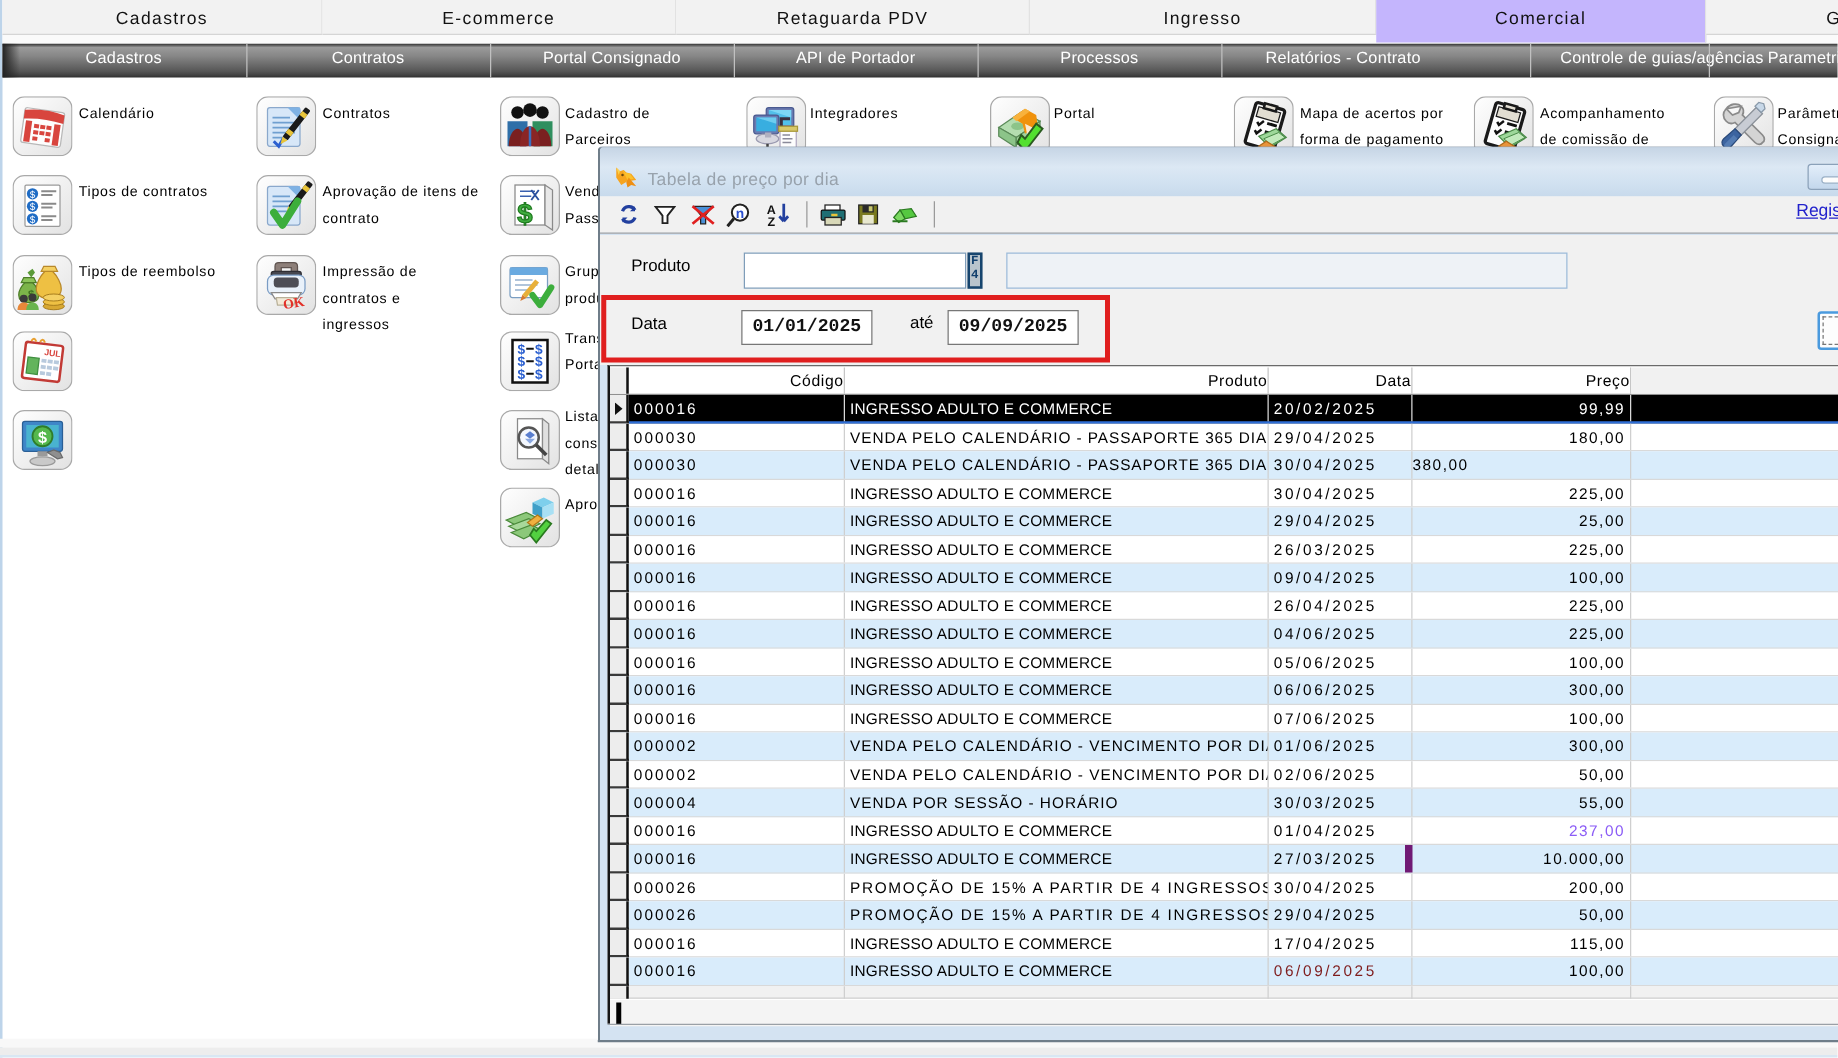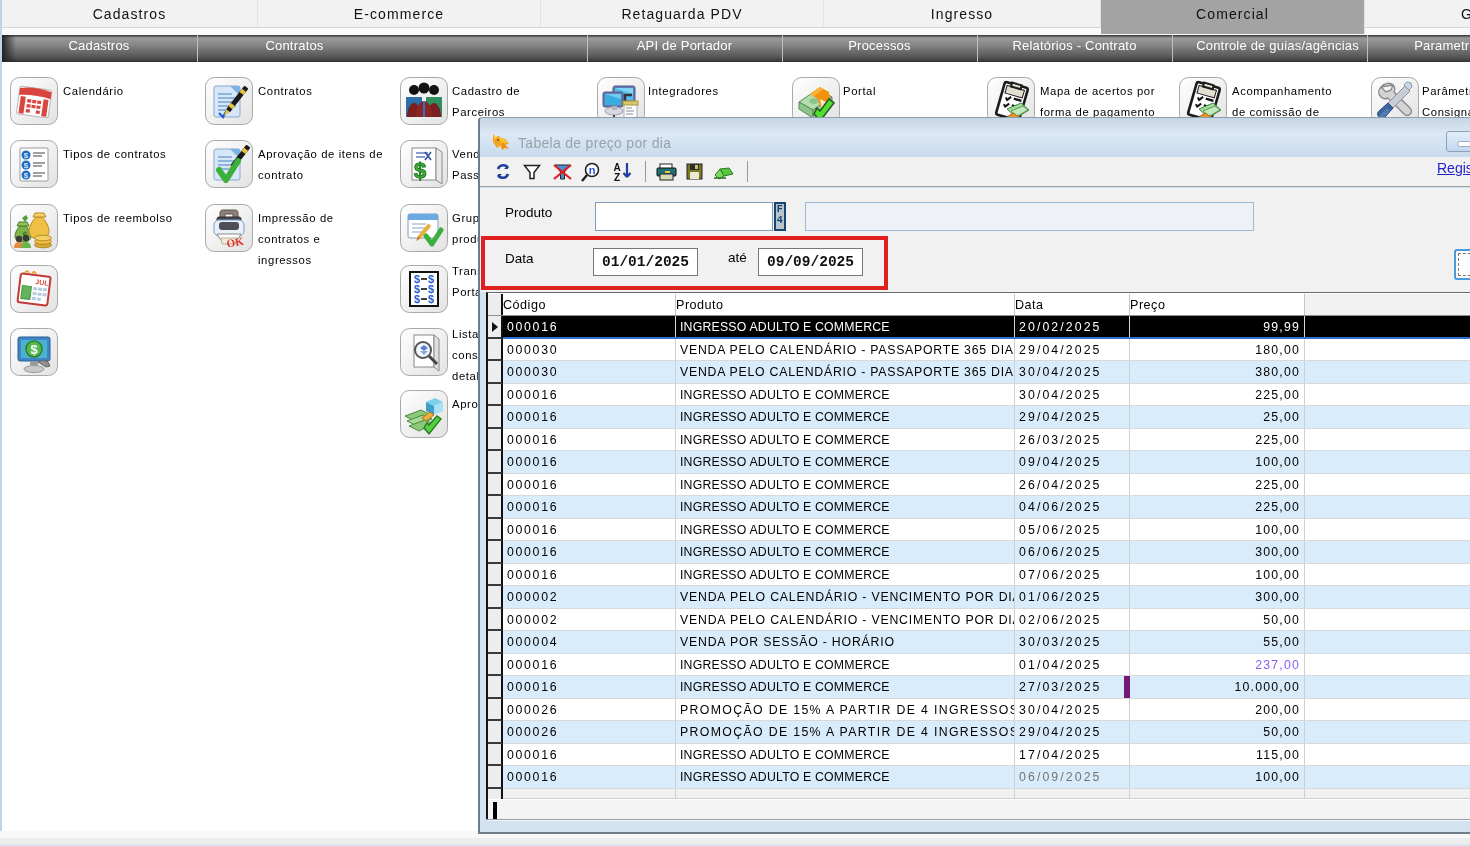--- a/index.html
+++ b/index.html
@@ -4,41 +4,42 @@
 html,body{width:1470px;height:846px;overflow:hidden;background:#fff;
 font-family:"Liberation Sans",sans-serif}
 #root{position:absolute;left:0;top:0;width:1470px;height:846px}
 .abs{position:absolute}
 .ic{position:absolute;width:48px;height:48px}
 .lb{position:absolute;font-size:11.3px;line-height:21px;color:#000;letter-spacing:.6px}
 .tab{position:absolute;top:0;height:28px;background:#f2f2f2;border-right:1px solid #e2e2e2;
 border-bottom:1px solid #d5d5d5;text-align:center;line-height:28px;font-size:14px;letter-spacing:1.1px;color:#111}
 .seg{position:absolute;top:0;height:100%;text-align:center;color:#fff;font-size:13px;letter-spacing:.2px;line-height:22px;
 border-left:1px solid #b5b5b5}
-.hcell{position:absolute;top:0;height:21px;text-align:left;font-size:12.6px;letter-spacing:.5px;line-height:22px;color:#000;border-right:1px solid #c6c6c6}
+.hcell{position:absolute;top:0;height:21px;text-align:right;font-size:12.6px;letter-spacing:.5px;line-height:22px;color:#000;border-right:1px solid #c6c6c6}
 .cell{position:absolute;top:0;height:100%;font-size:12.3px;letter-spacing:.2px;line-height:22px;white-space:nowrap;overflow:hidden;border-right:1px solid #cfcfcf}
 </style></head><body>
 <div id="root">
 <div class="abs" style="left:0;top:0;width:2px;height:846px;background:#bdd4ea"></div>
 <div class="abs" style="left:2px;top:0;width:1468px;height:35px;background:#fafafa"></div>
 <div class="tab" style="left:2px;width:256px">Cadastros</div>
 <div class="tab" style="left:258px;width:283px">E-commerce</div>
 <div class="tab" style="left:541px;width:283px">Retaguarda PDV</div>
 <div class="tab" style="left:824px;width:277px">Ingresso</div>
-<div class="tab" style="left:1101px;width:264px;height:34px;background:#a3a3a3;border-bottom:none">Comercial</div>
+<div class="tab" style="left:1101px;width:264px;height:34px;background:#c4b5fd;border-bottom:none">Comercial</div>
 <div class="tab" style="left:1365px;width:193px">
       <span style="position:absolute;left:96px">Gerencial</span>
     </div>
 <div class="abs" style="left:2px;top:35px;width:1468px;height:27px;background:linear-gradient(#313131 0,#9a9a9a 3px,#868686 10px,#565656 22px,#434343 25px,#2e2e2e 27px)">
 <div class="seg" style="left:0px;width:194px;border-left:none;">Cadastros</div>
 <div class="seg" style="left:195px;width:194px;border-left:1px solid #c0c0c0;">Contratos</div>
+<div class="seg" style="left:390px;width:194px;border-left:1px solid #c0c0c0;">Portal Consignado</div>
 <div class="seg" style="left:585px;width:194px;border-left:1px solid #c0c0c0;">API de Portador</div>
 <div class="seg" style="left:780px;width:194px;border-left:1px solid #c0c0c0;">Processos</div>
 <div class="seg" style="left:975px;width:194px;border-left:1px solid #c0c0c0;">Relatórios - Contrato</div>
-<div class="seg" style="left:1170px;width:210px;border-left:1px solid #c0c0c0;">Controle de guias/agências</div>
+<div class="seg" style="left:1222px;width:210px;border-left:1px solid #c0c0c0;">Controle de guias/agências</div>
 <div class="seg" style="left:1365px;width:194px;border-left:1px solid #c0c0c0;">Parametrizações</div>
 <div class="abs" style="left:0;top:0;width:14px;height:27px;background:linear-gradient(90deg,#222,rgba(34,34,34,0))"></div>
 </div>
 <div class="ic" style="left:10px;top:77px"><svg width="48" height="48" viewBox="0 0 48 48">
         <defs>
           <linearGradient id="bg" x1="0" y1="0" x2="1" y2="1">
             <stop offset="0" stop-color="#ffffff"></stop>
             <stop offset="1" stop-color="#e2e2e2"></stop>
           </linearGradient>
         </defs>
@@ -528,21 +529,21 @@
 <div class="cell" style="left:188px;width:339px;padding-left:4px;letter-spacing:0.75px;border-right:1px solid #cfcfcf;color:#000">VENDA PELO CALENDÁRIO - PASSAPORTE 365 DIAS</div>
 <div class="cell" style="left:527px;width:115px;padding-left:4px;letter-spacing:2.1px;border-right:1px solid #cfcfcf;color:#000">29/04/2025</div>
 <div class="cell" style="left:642px;width:175px;text-align:right;padding-right:4px;letter-spacing:1.2px;border-right:1px solid #cfcfcf;color:#000">180,00</div>
 <div class="cell" style="left:817px;width:482px;padding-left:4px;border-right:none;color:#000"></div>
 </div>
 <div class="abs" style="left:0;top:45.0px;width:986px;height:22.5px;background:#d9ecfb;color:#000;border-bottom:1px solid #d9d9d9;">
 <div class="abs" style="left:0;top:0;width:15px;height:22.5px;background:#ededed;border-right:2px solid #111;border-bottom:2px solid #3a3a3a"></div>
 <div class="cell" style="left:15px;width:173px;padding-left:4px;letter-spacing:1.7px;border-right:1px solid #cfcfcf;color:#000">000030</div>
 <div class="cell" style="left:188px;width:339px;padding-left:4px;letter-spacing:0.75px;border-right:1px solid #cfcfcf;color:#000">VENDA PELO CALENDÁRIO - PASSAPORTE 365 DIAS</div>
 <div class="cell" style="left:527px;width:115px;padding-left:4px;letter-spacing:2.1px;border-right:1px solid #cfcfcf;color:#000">30/04/2025</div>
-<div class="cell" style="left:642px;width:175px;text-align:right;padding-right:4px;letter-spacing:1.2px;border-right:1px solid #cfcfcf;color:#000">380,00</div>
+<div class="cell" style="left:642px;width:175px;text-align:left;padding-right:4px;letter-spacing:1.2px;border-right:1px solid #cfcfcf;color:#000">380,00</div>
 <div class="cell" style="left:817px;width:482px;padding-left:4px;border-right:none;color:#000"></div>
 </div>
 <div class="abs" style="left:0;top:67.5px;width:986px;height:22.5px;background:#fff;color:#000;border-bottom:1px solid #d9d9d9;">
 <div class="abs" style="left:0;top:0;width:15px;height:22.5px;background:#ededed;border-right:2px solid #111;border-bottom:2px solid #3a3a3a"></div>
 <div class="cell" style="left:15px;width:173px;padding-left:4px;letter-spacing:1.7px;border-right:1px solid #cfcfcf;color:#000">000016</div>
 <div class="cell" style="left:188px;width:339px;padding-left:4px;border-right:1px solid #cfcfcf;color:#000">INGRESSO ADULTO E COMMERCE</div>
 <div class="cell" style="left:527px;width:115px;padding-left:4px;letter-spacing:2.1px;border-right:1px solid #cfcfcf;color:#000">30/04/2025</div>
 <div class="cell" style="left:642px;width:175px;text-align:right;padding-right:4px;letter-spacing:1.2px;border-right:1px solid #cfcfcf;color:#000">225,00</div>
 <div class="cell" style="left:817px;width:482px;padding-left:4px;border-right:none;color:#000"></div>
 </div>
@@ -671,21 +672,21 @@
 <div class="cell" style="left:15px;width:173px;padding-left:4px;letter-spacing:1.7px;border-right:1px solid #cfcfcf;color:#000">000016</div>
 <div class="cell" style="left:188px;width:339px;padding-left:4px;border-right:1px solid #cfcfcf;color:#000">INGRESSO ADULTO E COMMERCE</div>
 <div class="cell" style="left:527px;width:115px;padding-left:4px;letter-spacing:2.1px;border-right:1px solid #cfcfcf;color:#000">17/04/2025</div>
 <div class="cell" style="left:642px;width:175px;text-align:right;padding-right:4px;letter-spacing:1.2px;border-right:1px solid #cfcfcf;color:#000">115,00</div>
 <div class="cell" style="left:817px;width:482px;padding-left:4px;border-right:none;color:#000"></div>
 </div>
 <div class="abs" style="left:0;top:450.0px;width:986px;height:22.5px;background:#d9ecfb;color:#000;border-bottom:1px solid #d9d9d9;">
 <div class="abs" style="left:0;top:0;width:15px;height:22.5px;background:#ededed;border-right:2px solid #111;border-bottom:2px solid #3a3a3a"></div>
 <div class="cell" style="left:15px;width:173px;padding-left:4px;letter-spacing:1.7px;border-right:1px solid #cfcfcf;color:#000">000016</div>
 <div class="cell" style="left:188px;width:339px;padding-left:4px;border-right:1px solid #cfcfcf;color:#000">INGRESSO ADULTO E COMMERCE</div>
-<div class="cell" style="left:527px;width:115px;padding-left:4px;letter-spacing:2.1px;border-right:1px solid #cfcfcf;color:#737373">06/09/2025</div>
+<div class="cell" style="left:527px;width:115px;padding-left:4px;letter-spacing:2.1px;border-right:1px solid #cfcfcf;color:#7f1d1d">06/09/2025</div>
 <div class="cell" style="left:642px;width:175px;text-align:right;padding-right:4px;letter-spacing:1.2px;border-right:1px solid #cfcfcf;color:#000">100,00</div>
 <div class="cell" style="left:817px;width:482px;padding-left:4px;border-right:none;color:#000"></div>
 </div>
 <div class="abs" style="left:0;top:472.5px;width:986px;height:10px;background:#f1f1f1;border-bottom:1px solid #cfcfcf">
 <div class="abs" style="left:0;top:0;width:15px;height:10px;background:#ededed;border-right:2px solid #111"></div>
 <div class="abs" style="left:187px;top:0;width:1px;height:10px;background:#cfcfcf"></div>
 <div class="abs" style="left:526px;top:0;width:1px;height:10px;background:#cfcfcf"></div>
 <div class="abs" style="left:641px;top:0;width:1px;height:10px;background:#cfcfcf"></div>
 <div class="abs" style="left:816px;top:0;width:1px;height:10px;background:#cfcfcf"></div>
 </div>

